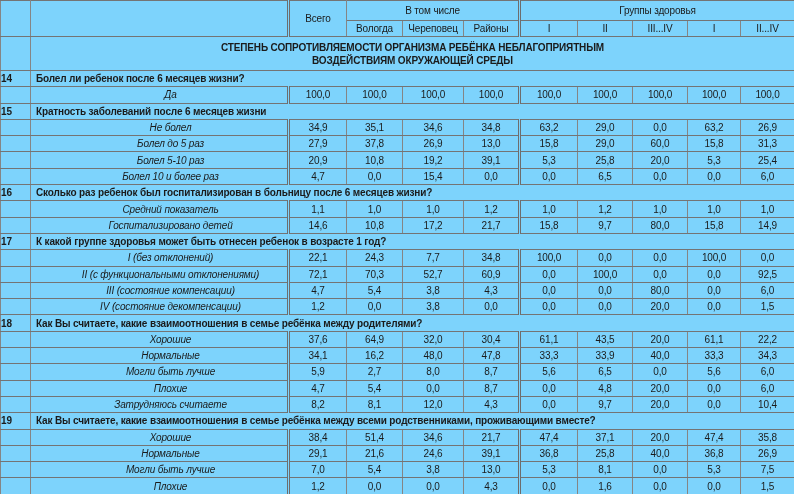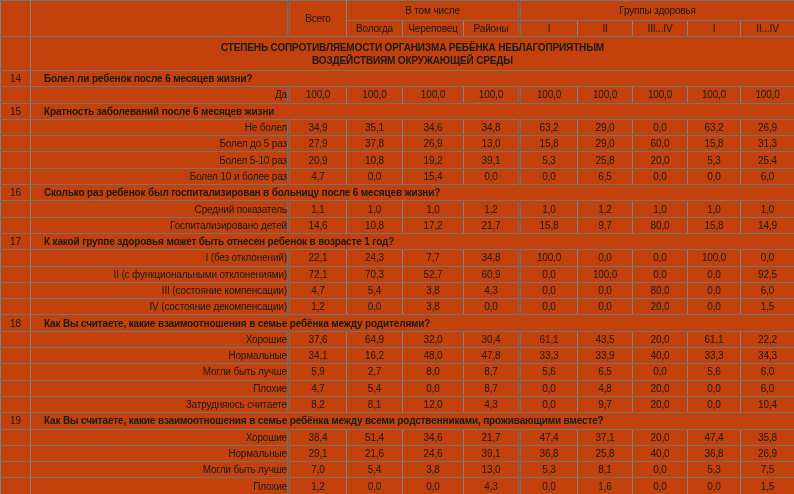--- a/index.html
+++ b/index.html
@@ -3,39 +3,39 @@
 <meta charset="utf-8">
 <style>
   html, body { margin: 0; padding: 0; background: #ffffff; }
   body { width: 794px; height: 494px; overflow: hidden; }
   table {
     border-collapse: collapse;
     table-layout: fixed;
     width: 794px;
     font-family: "Liberation Sans", sans-serif;
     color: #1b1b1b;
-    background: #c2410c;
+    background: #7dd3fc;
   }
   td {
     border: 1px solid #858585;
     border-top-color: #747474;
     border-bottom-color: #747474;
     font-size: 10px;
     padding: 0;
     overflow: hidden;
     white-space: nowrap;
     vertical-align: middle;
     letter-spacing: -0.15px;
   }
   
   .sec { border-left: 3px double #6d6d6d; }
-  .num  { text-align: center; font-weight: normal; }
-  .label { padding-left: 23px; text-align: right; }
+  .num  { text-align: left; font-weight: bold; }
+  .label { padding-left: 23px; text-align: center; font-style: italic; }
   .val  { text-align: center; }
-  .qcell { font-weight: bold; padding-left: 13px; text-align: left; }
+  .qcell { font-weight: bold; padding-left: 5px; text-align: left; }
   thead td { text-align: center; }
   .title-cell {
     text-align: center;
     font-weight: bold;
     font-size: 10px;
     line-height: 13px;
     white-space: normal;
   }
   tr.hdr1 { height: 20px; }
   tr.hdr2 { height: 16px; }

